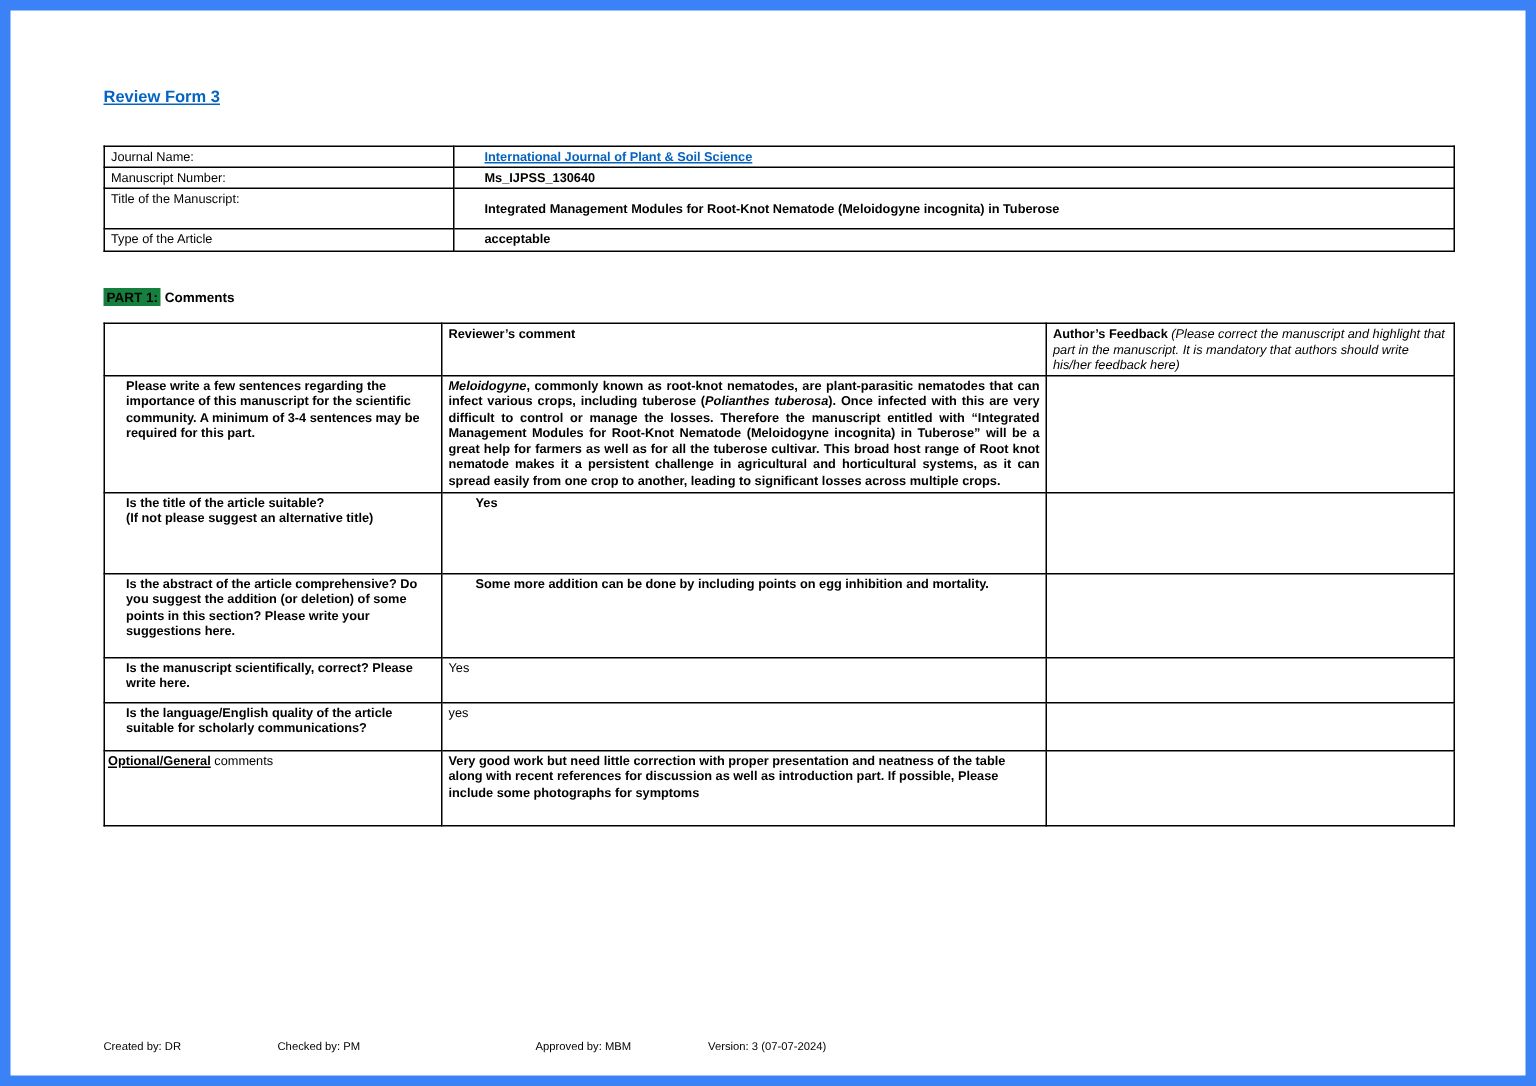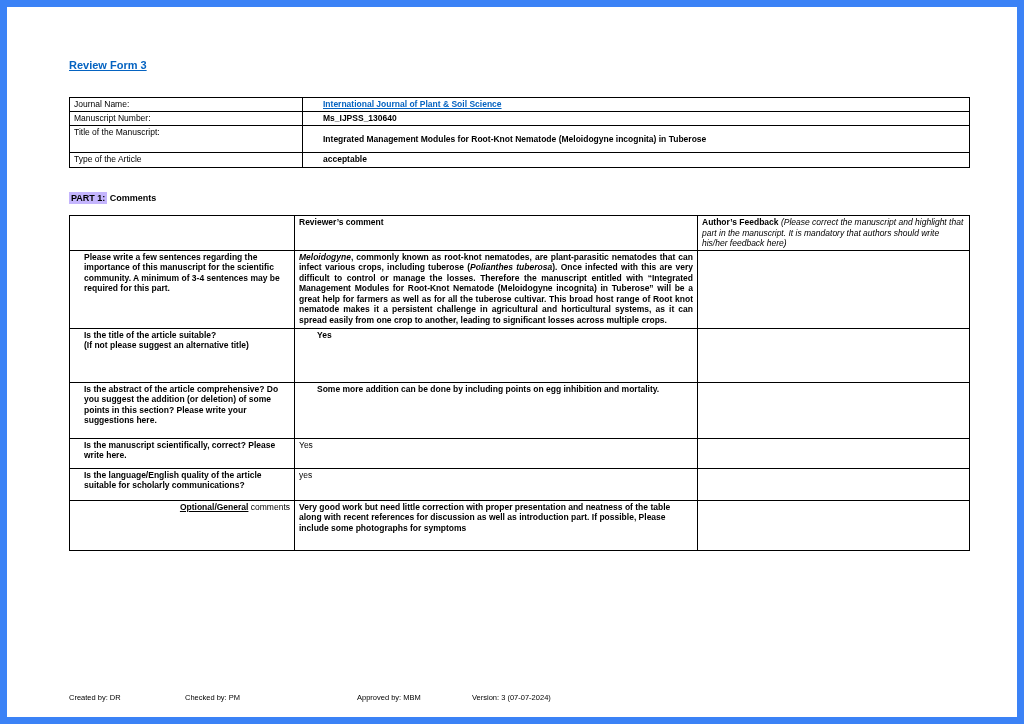--- a/index.html
+++ b/index.html
@@ -30,27 +30,27 @@
     overflow:hidden;
   }
   
   .header-table { position:absolute; left:62px; top:90px; width:900px; }
   .header-table .lbl { font-weight:normal; }
   .header-table .val { font-weight:bold;padding-left:20px; }
   .header-table .val-mid { vertical-align:middle; }
   .link { color:#0563c1; text-decoration:underline; font-weight:bold; cursor:pointer; }
   
   .part1 { position:absolute; left:62px; top:186px; font-size:9px; font-weight:bold; }
-  .hl { background:#c4b5fd; padding:1px 2px; }
+  .hl { background:#15803d; padding:1px 2px; }
   
   .comments-table { position:absolute; left:62px; top:208px; width:900px; }
   .comments-table .colhead { font-weight:bold; }
   .authhead .it { font-weight:normal; font-style:italic; }
   .q { font-weight:bold; padding-left:14px; white-space:pre-line; }
-  .q-flush { padding-left:2px;text-align:right; }
+  .q-flush { padding-left:2px; }
   .u { text-decoration:underline; font-weight:bold; }
   .q-rest { font-weight:normal; }
   .c-bold { font-weight:bold; }
   .c-norm { font-weight:normal; }
   .ind { padding-left:22px; }
   .jc { text-align:justify; }
   .i { font-style:italic; }
   
   .footer { position:absolute; left:62px; top:686px; width:900px; height:12px; font-size:7.5px; }
   .footer span { position:absolute; top:0; white-space:nowrap; }

